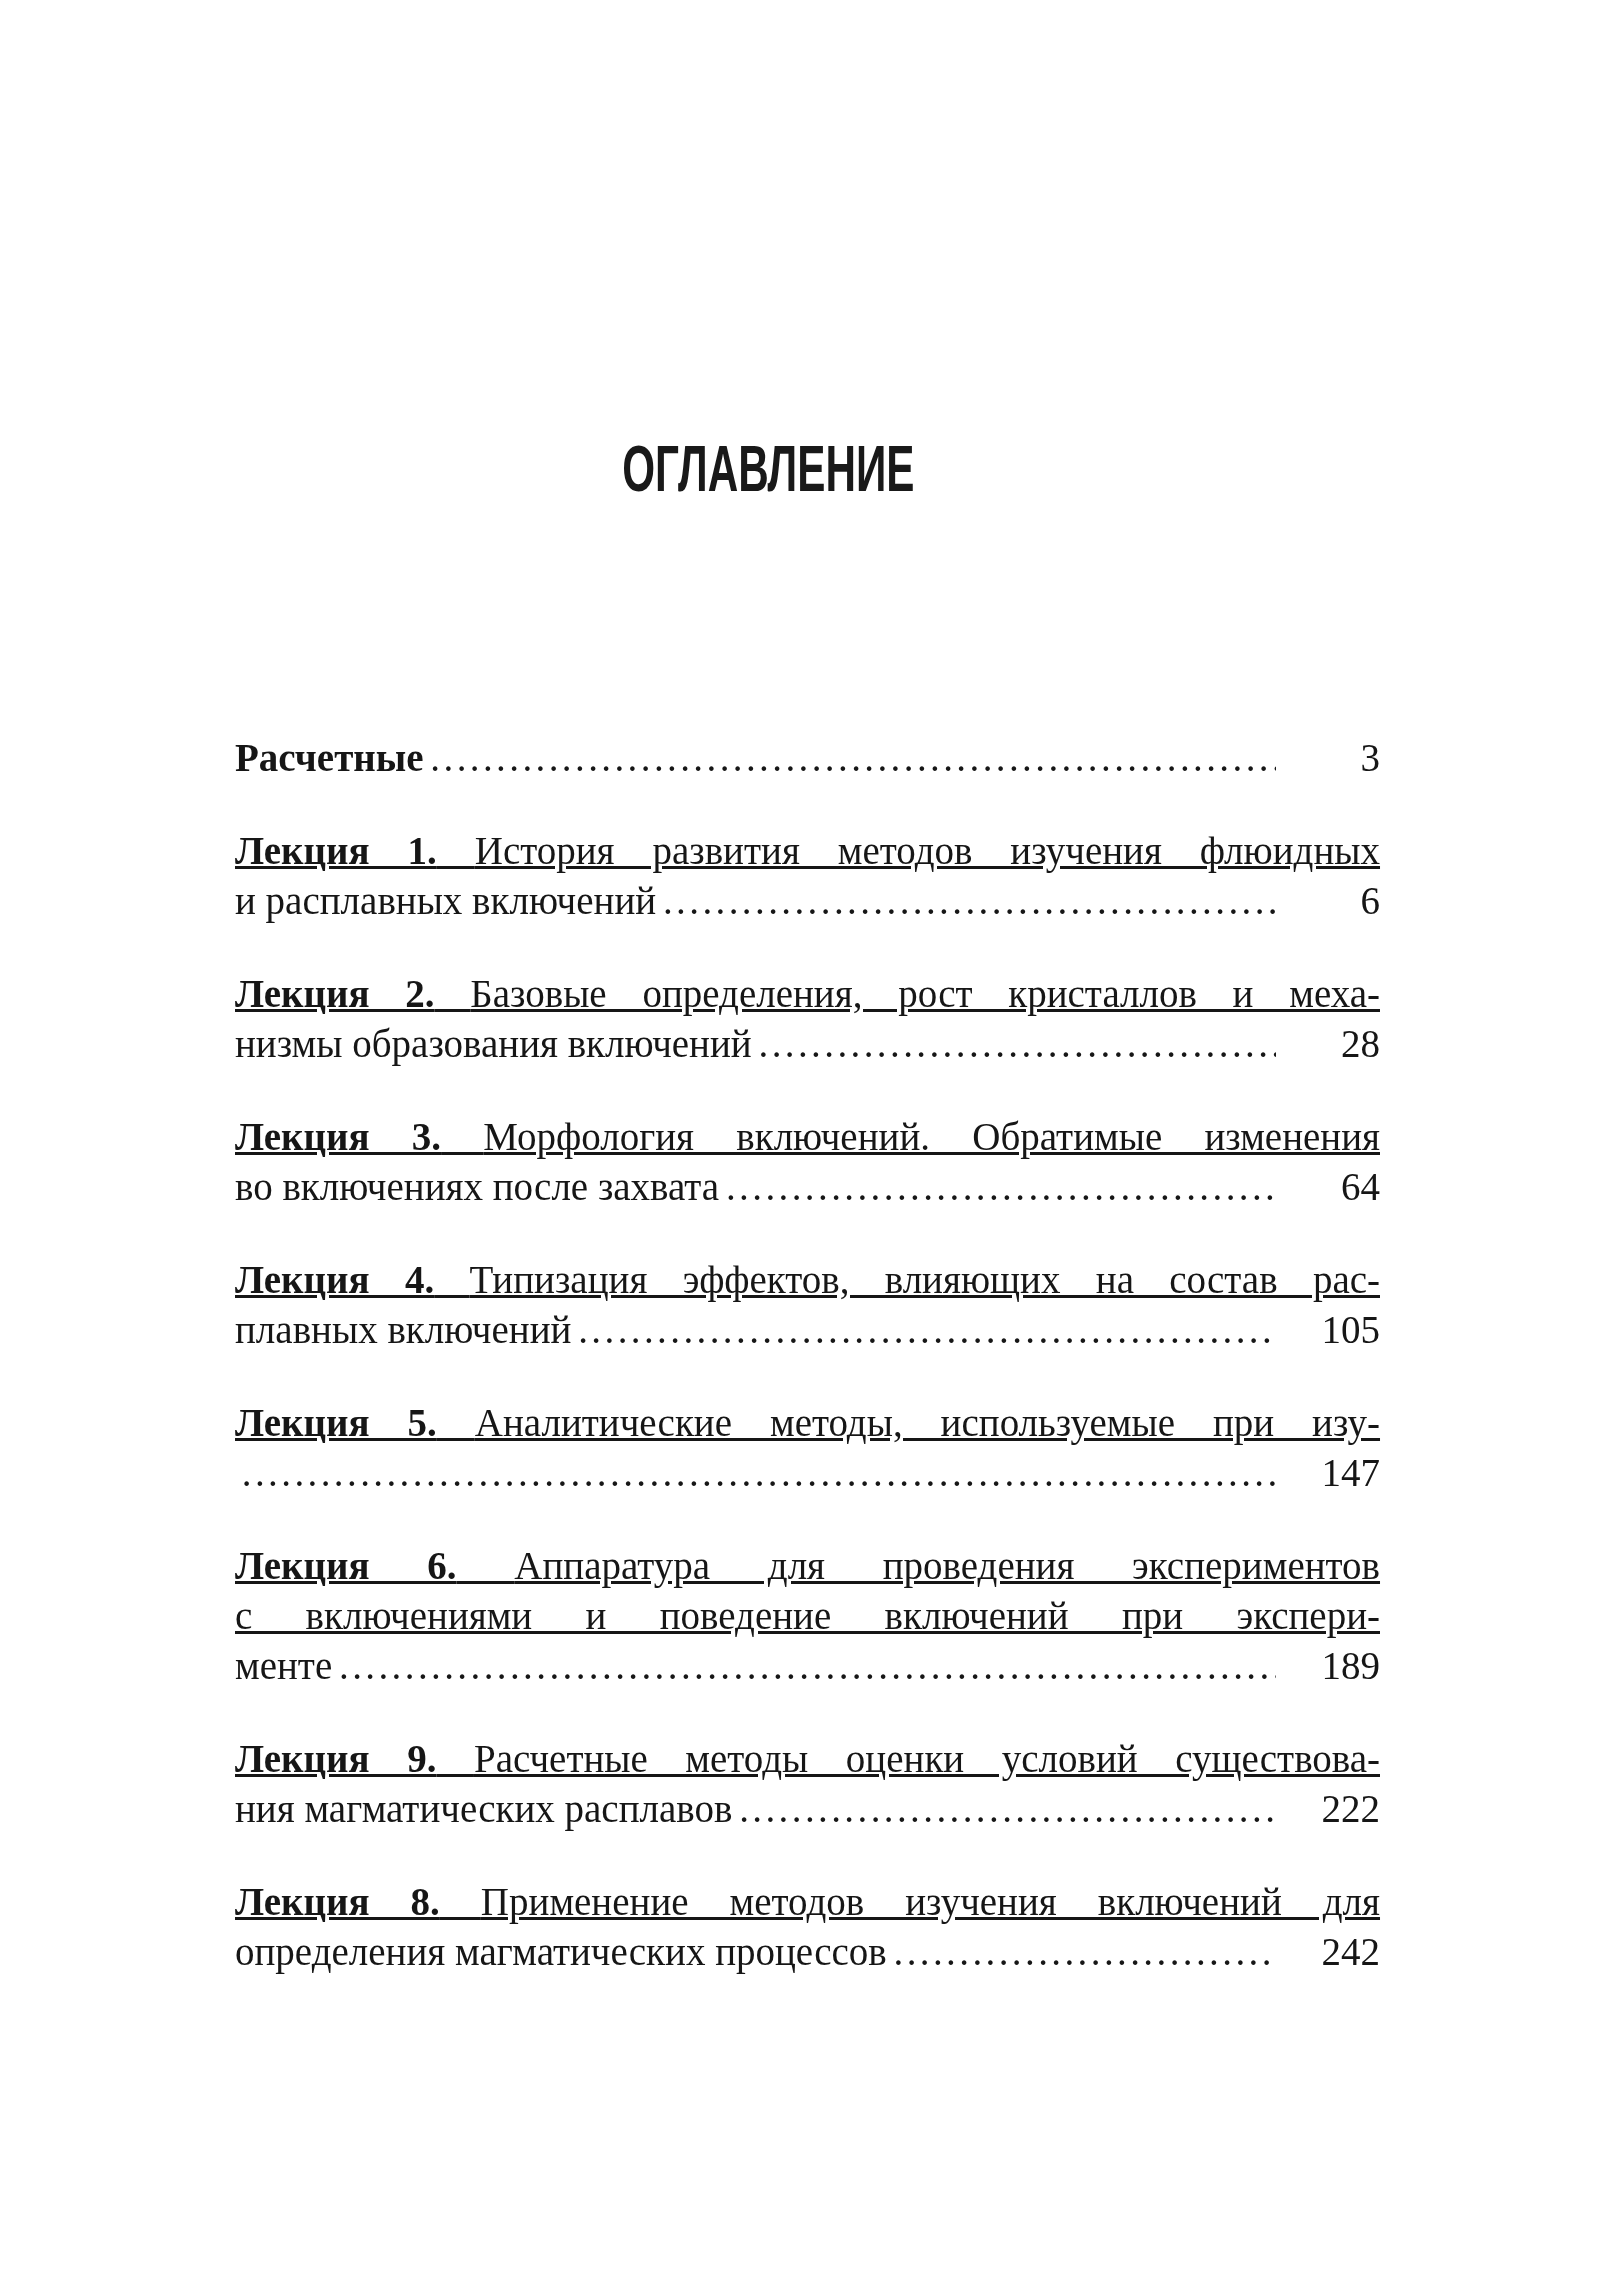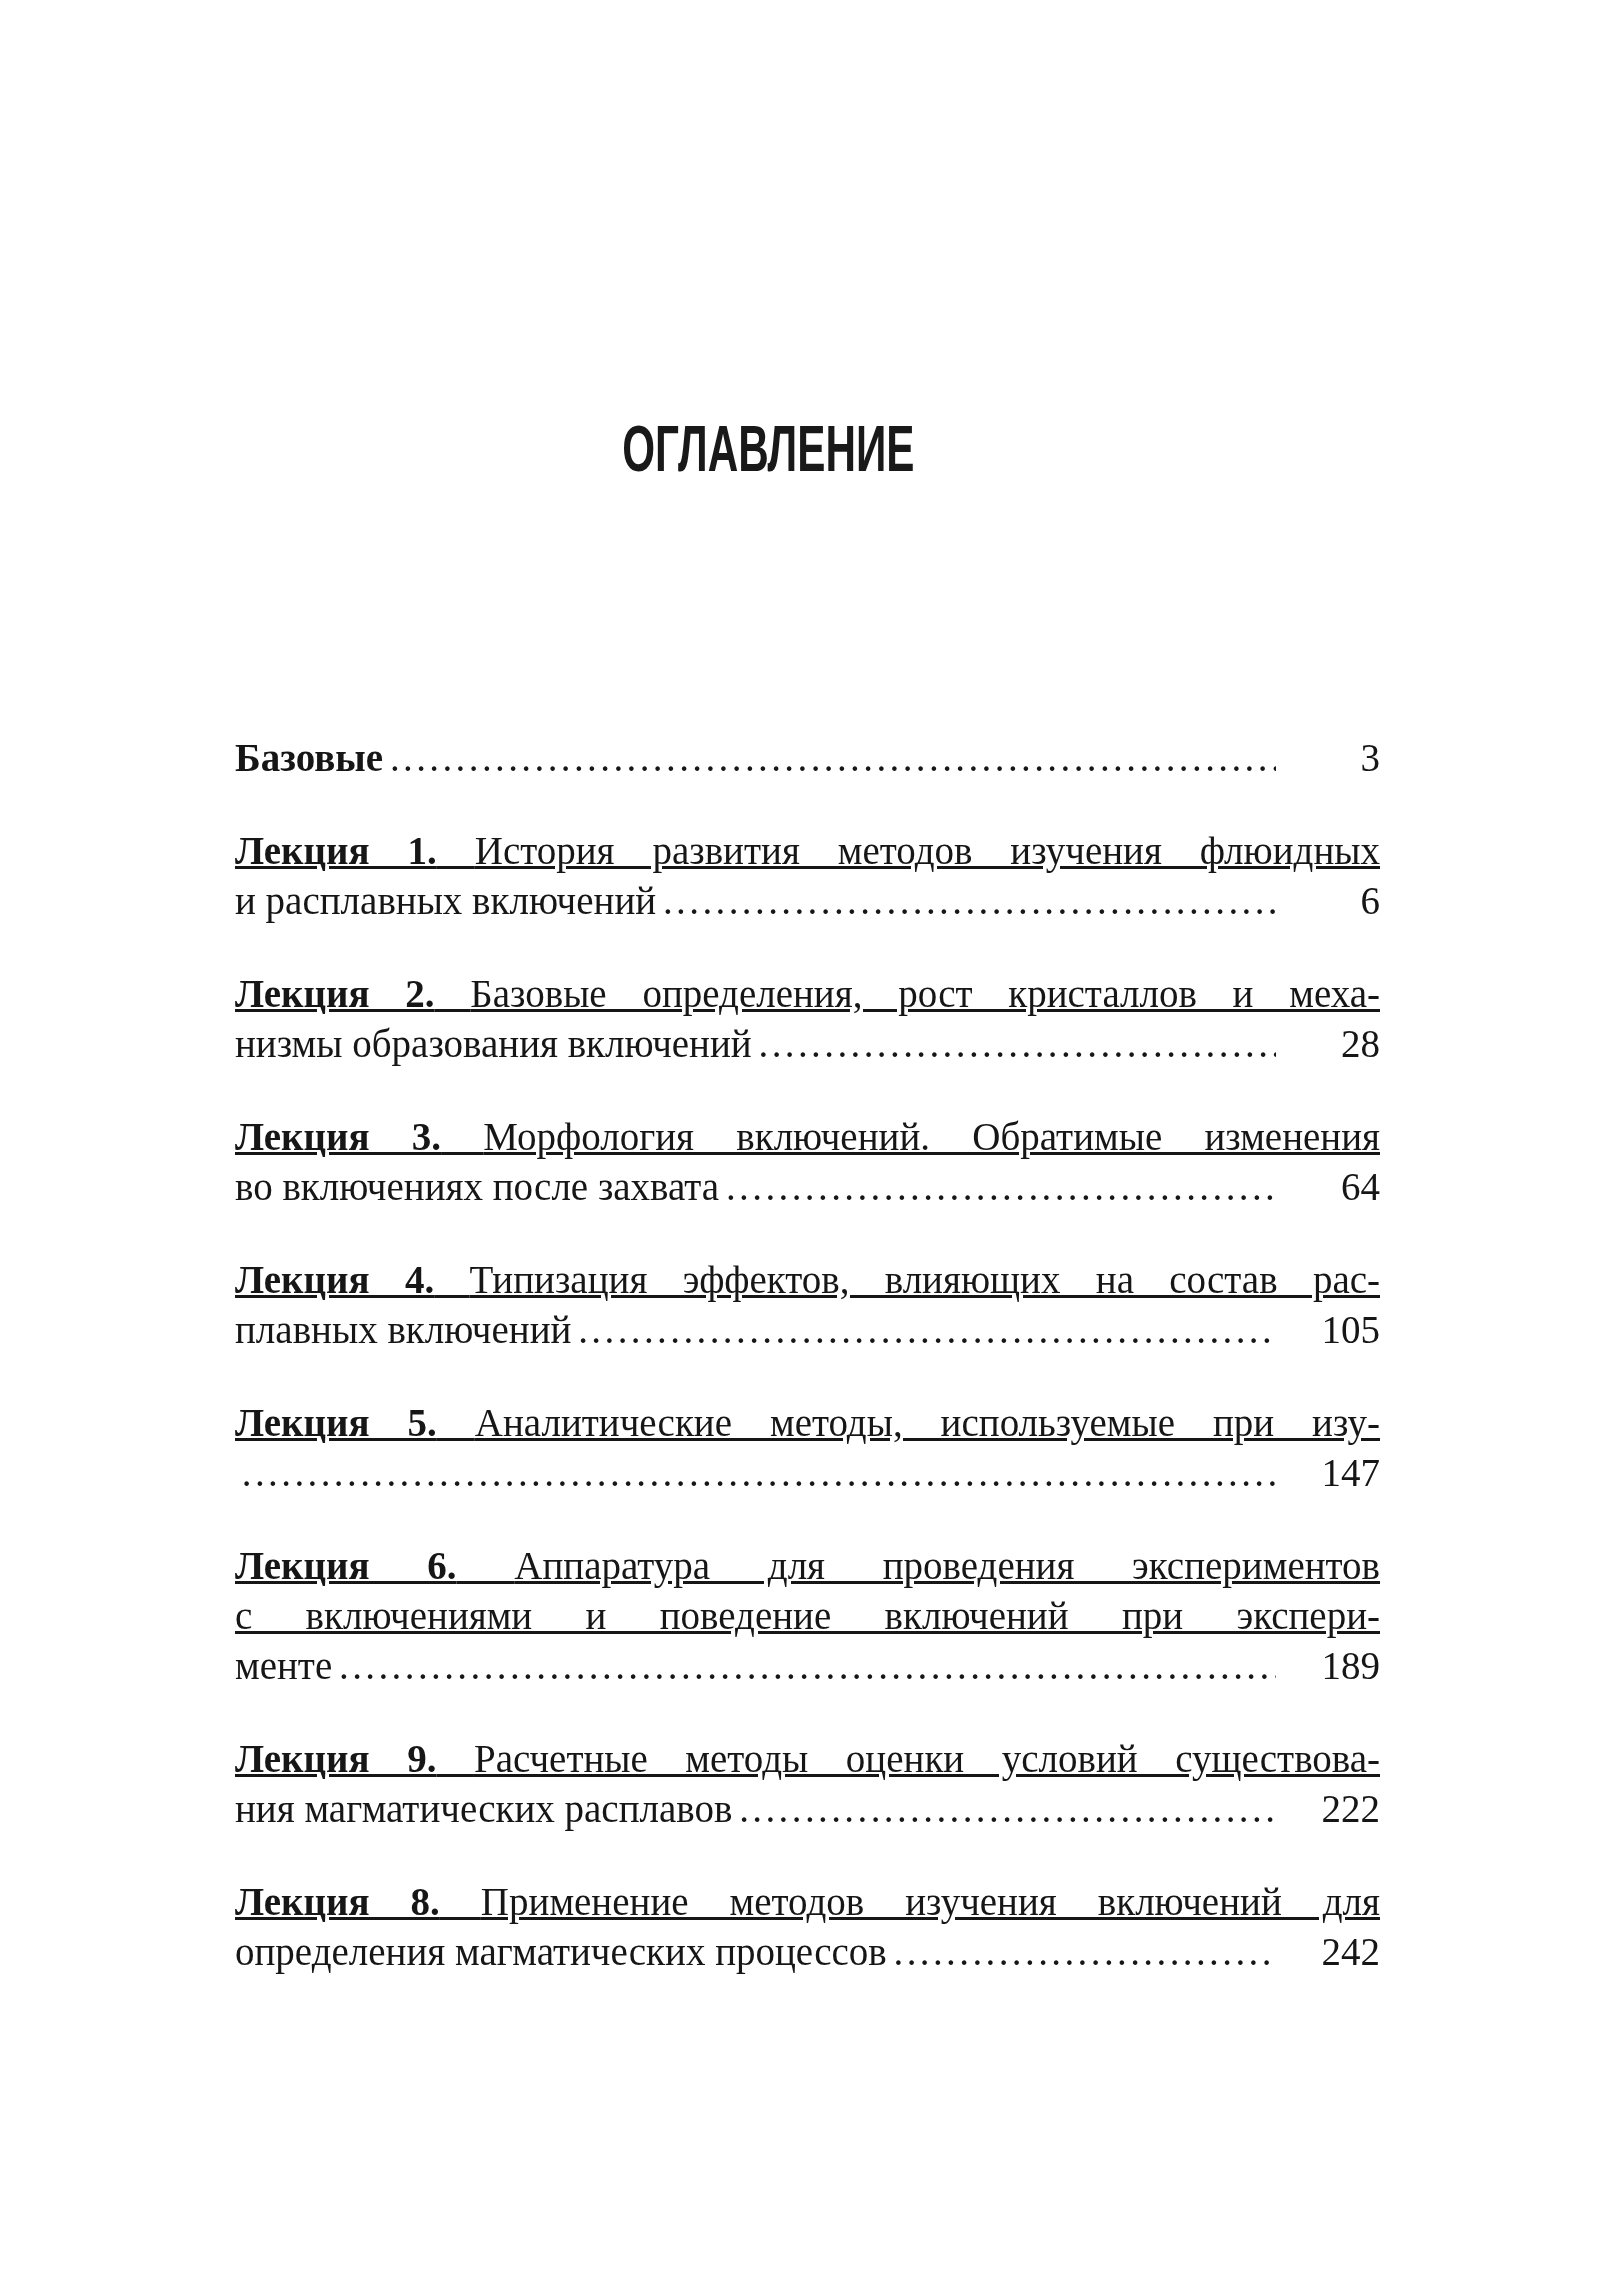--- a/index.html
+++ b/index.html
@@ -8,21 +8,21 @@
     background: #ffffff;
     overflow: hidden;
   }
   body {
     position: relative;
     font-family: "Liberation Serif", serif;
     color: #161616;
   }
   .title-wrap {
     position: absolute;
-    left: 235px; top: 415px;
+    left: 235px; top: 435px;
     width: 1067px;
     text-align: center;
   }
   .title {
     display: inline-block;
     font-family: "Liberation Sans", sans-serif;
     font-weight: 700;
     font-size: 64px;
     line-height: 68px;
     letter-spacing: 0px;
@@ -70,21 +70,21 @@
 </head>
 <body>
 
 <div class="title-wrap">
   <span class="title">ОГЛАВЛЕНИЕ</span>
 </div>
 
 <div class="toc" id="toc">
     <div class="entry">
       <div class="lastline">
-        <span class="b">Базовые</span>
+        <span class="b">Расчетные</span>
         <span class="leader"></span>
         <span class="page">3</span>
       </div>
     </div>
     <div class="entry">
       <div class="line"><span class="b">Лекция 1.</span> <span>История развития методов изучения флюидных</span></div>
       <div class="lastline">
         <span class="t">и расплавных включений</span>
         <span class="leader"></span>
         <span class="page">6</span>

